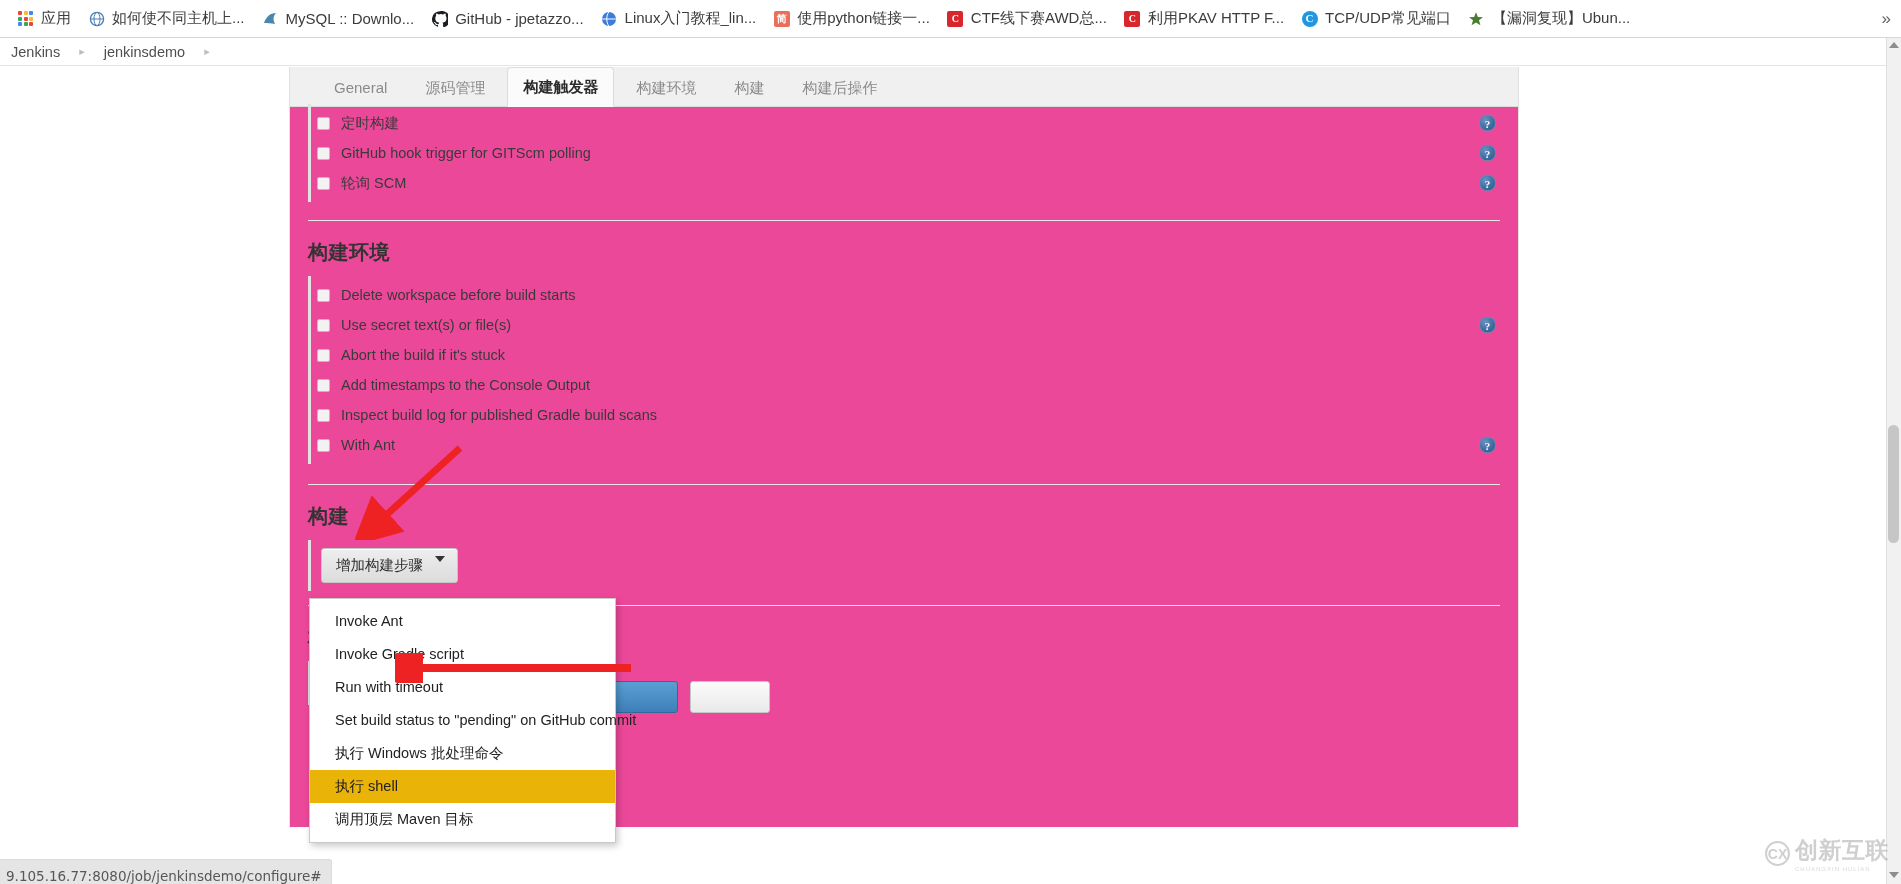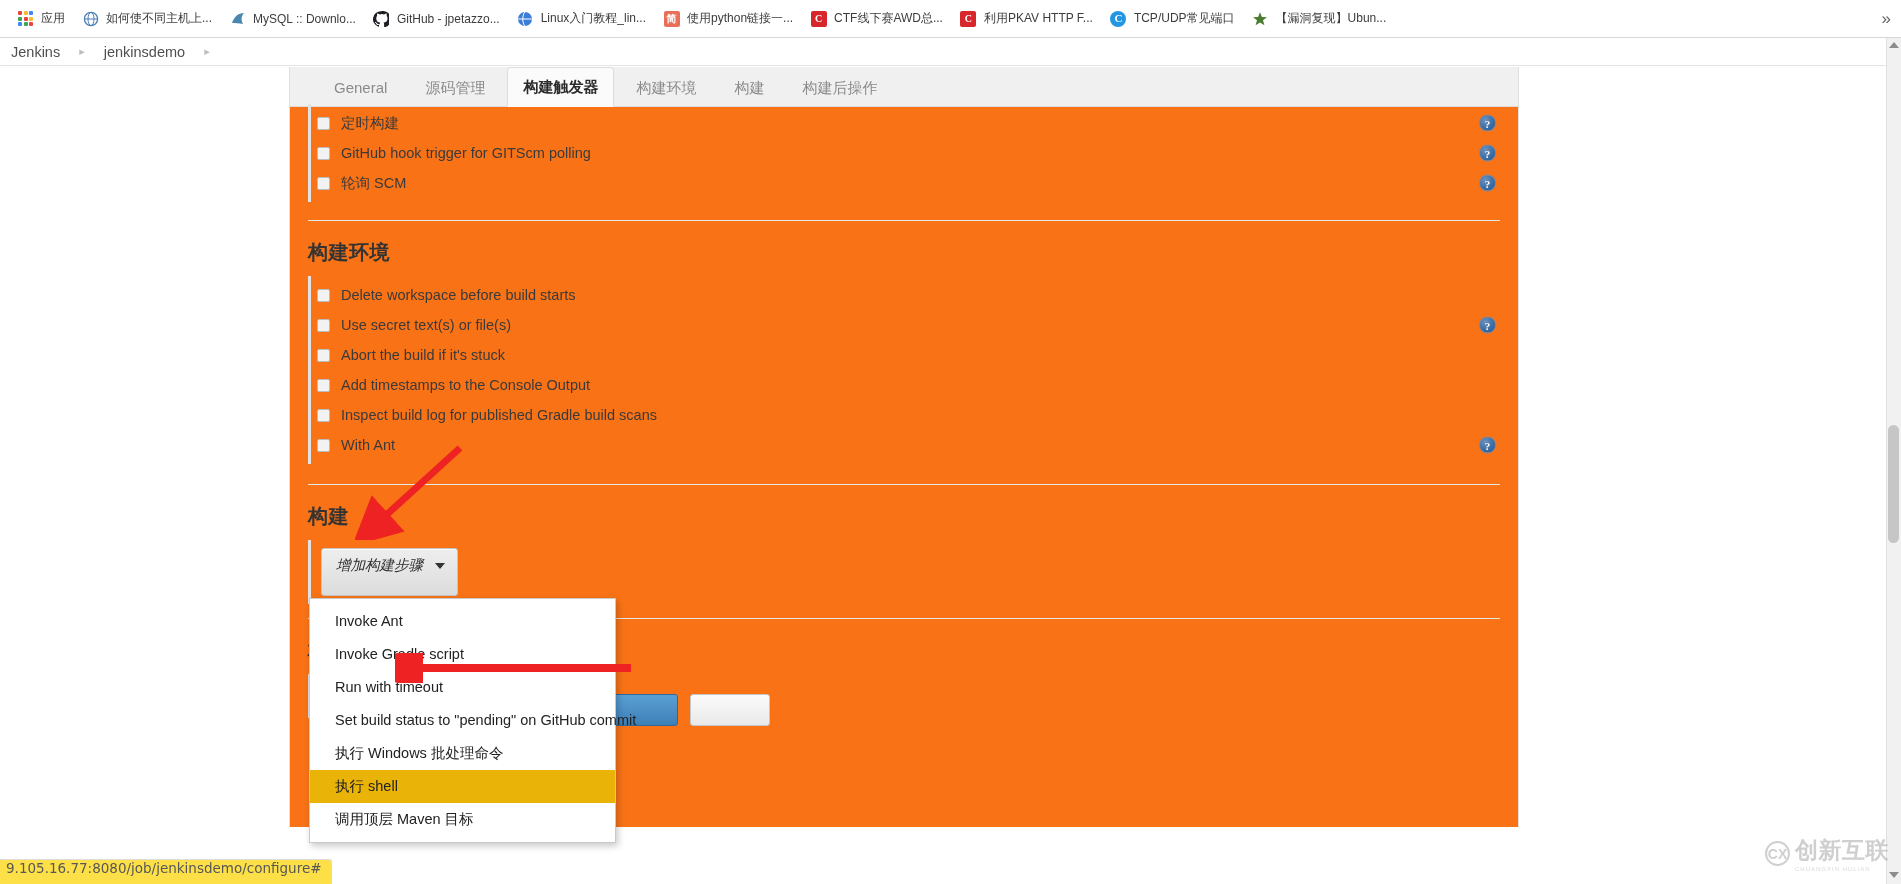--- a/index.html
+++ b/index.html
@@ -33,21 +33,21 @@
     display: flex;
     align-items: center;
     height: 26px;
     padding: 0 7px;
     margin-right: 3px;
     border-radius: 3px;
     cursor: default;
     flex: 0 0 auto;
   }
   .bm-label {
-    font-size: 12px;
+    font-size: 15px;
     color: #3c3c3c;
     margin-left: 7px;
     max-width: 150px;
     overflow: hidden;
     text-overflow: ellipsis;
     white-space: nowrap;
   }
   .bm-ico {
     width: 17px; height: 17px;
     flex: 0 0 17px;
@@ -96,21 +96,21 @@
   .content {
     position: absolute;
     left: 0; top: 67px;
     width: 1901px; height: 760px;
     background: #ffffff;
   }
   .form-panel {
     position: absolute;
     left: 289px; top: 0;
     width: 1230px;
-    background: #f97316;
+    background: #ec4899;
     border-left: 1px solid #e0e0e0;
     border-right: 1px solid #e0e0e0;
     min-height: 760px;
   }
 
   
   .tab-bar {
     position: relative;
     height: 40px;
     background: #f0f0f0;
@@ -204,30 +204,28 @@
 
   
   .add-step-wrap {
     margin-left: 18px;
     border-left: 3px solid #e2e2e2;
     padding: 8px 0 8px 10px;
     position: relative;
   }
   .btn-dropdown {
     display: inline-flex;
-    align-items: center;
     background: linear-gradient(#eeeeee, #dcdcdc);
     border: 1px solid #c6c6c6;
     border-radius: 3px;
-    padding: 7px 12px 20px 14px;
+    padding: 7px 12px 7px 14px;
     font-size: 14.5px;
     color: #2e2e2e;
     cursor: pointer;
     box-shadow: 0 1px 0 rgba(255,255,255,.7) inset;
-    font-style: italic;
   }
   .btn-caret {
     margin-left: 12px;
     width: 0; height: 0;
     border-left: 5px solid transparent;
     border-right: 5px solid transparent;
     border-top: 6px solid #333;
   }
 
   
@@ -286,25 +284,25 @@
   }
 
   
   .annot { position: absolute; pointer-events: none; z-index: 60; }
 
   
   .status-bar {
     position: absolute;
     left: -1px; bottom: 0;
     height: 25px;
-    background: #fde047;
+    background: #e5e5e5;
     border: 1px solid #dcdcdc;
     border-left: none; border-bottom: none;
     border-top-right-radius: 3px;
-    display: flex; align-items: flex-start;
+    display: flex; align-items: flex-end;
     padding: 0 9px 0 7px;
     font-size: 13.5px;
     color: #575757;
     z-index: 70;
     font-family: "DejaVu Sans", sans-serif;
   }
 
   
   .watermark {
     position: absolute;

